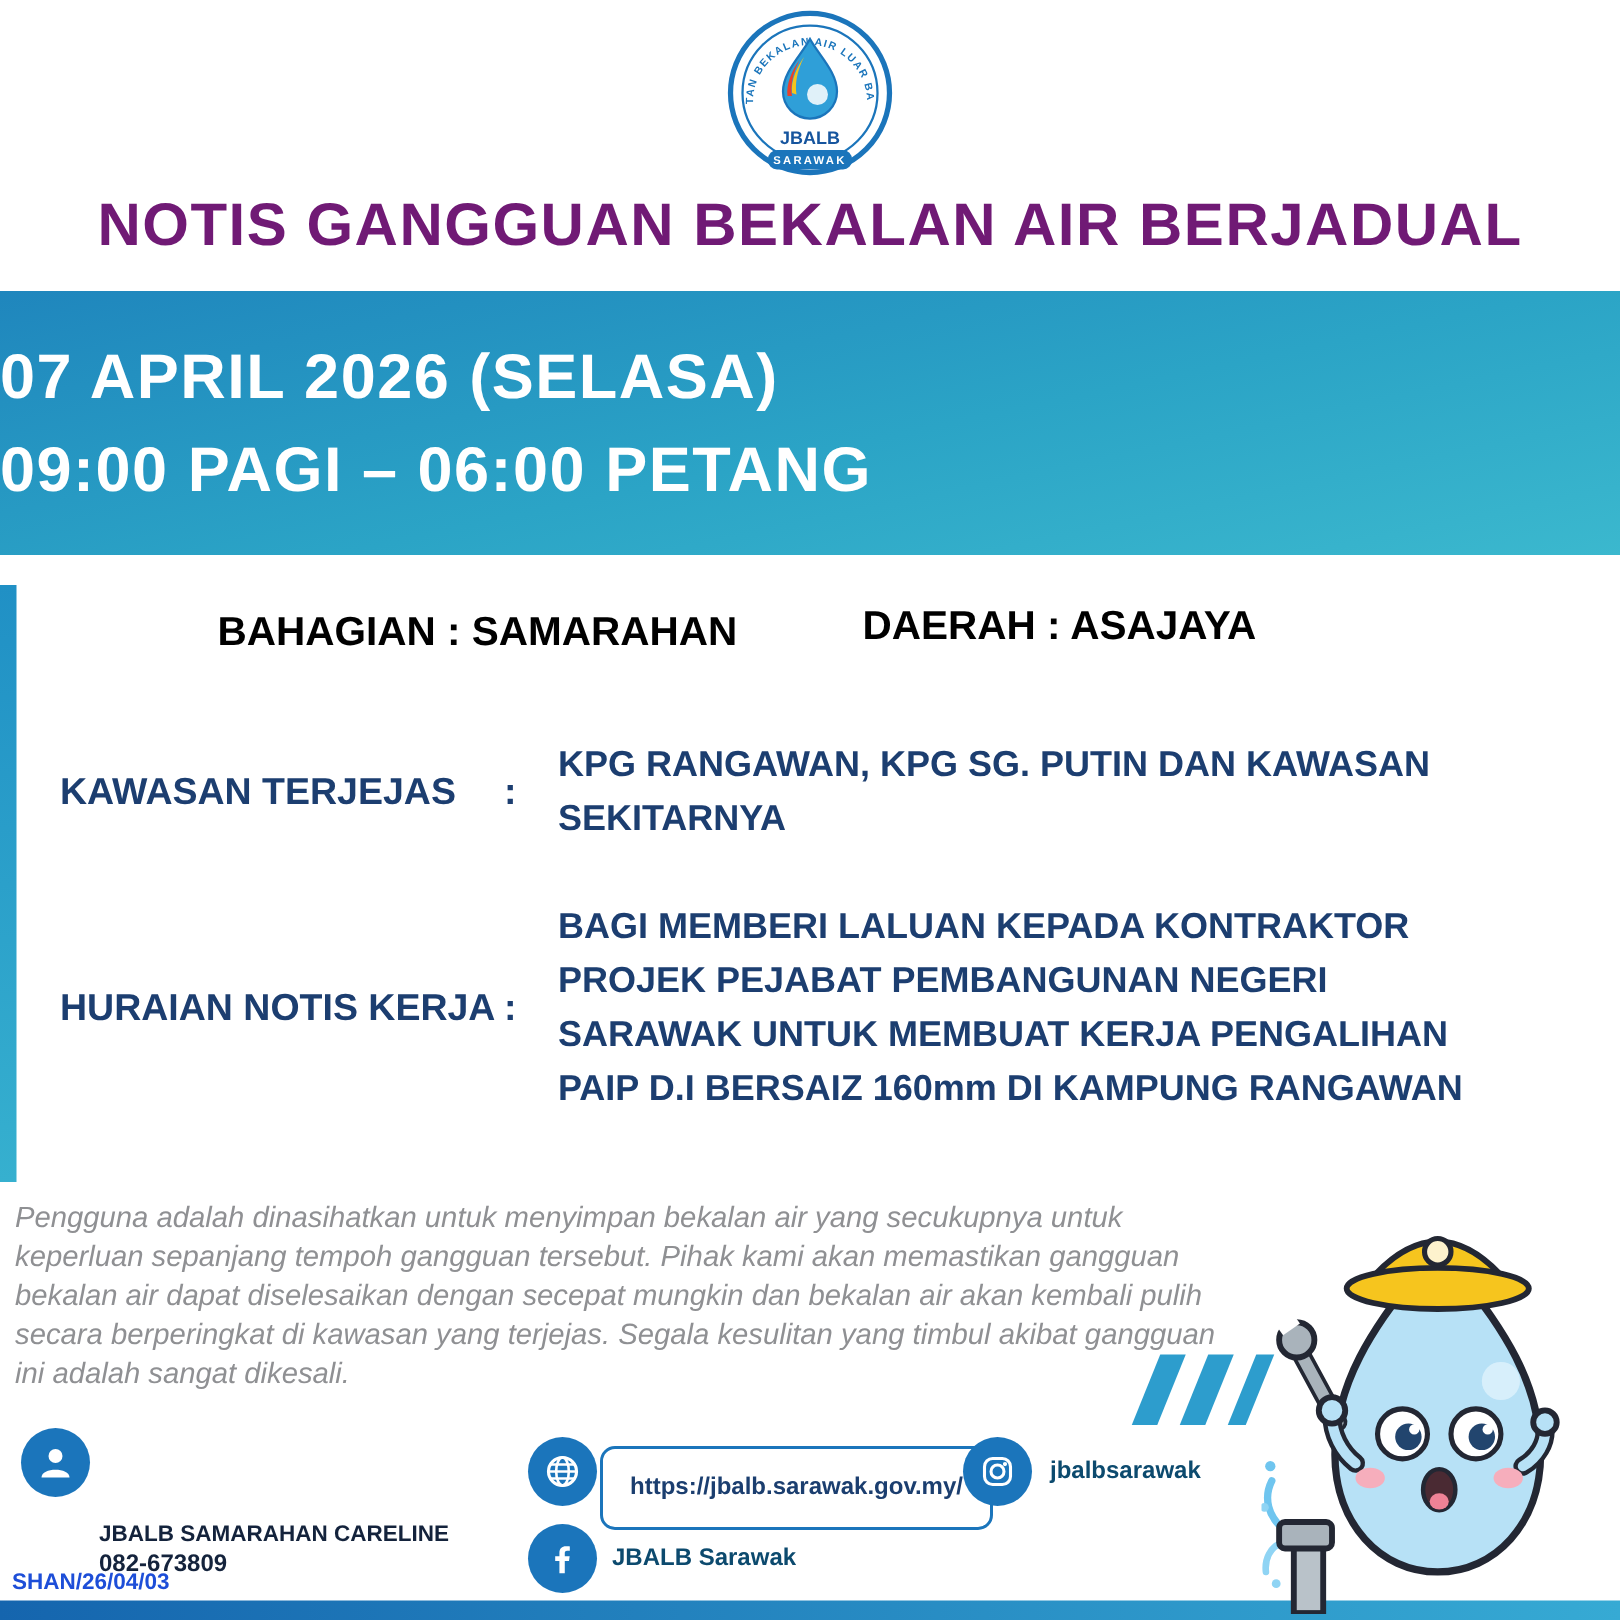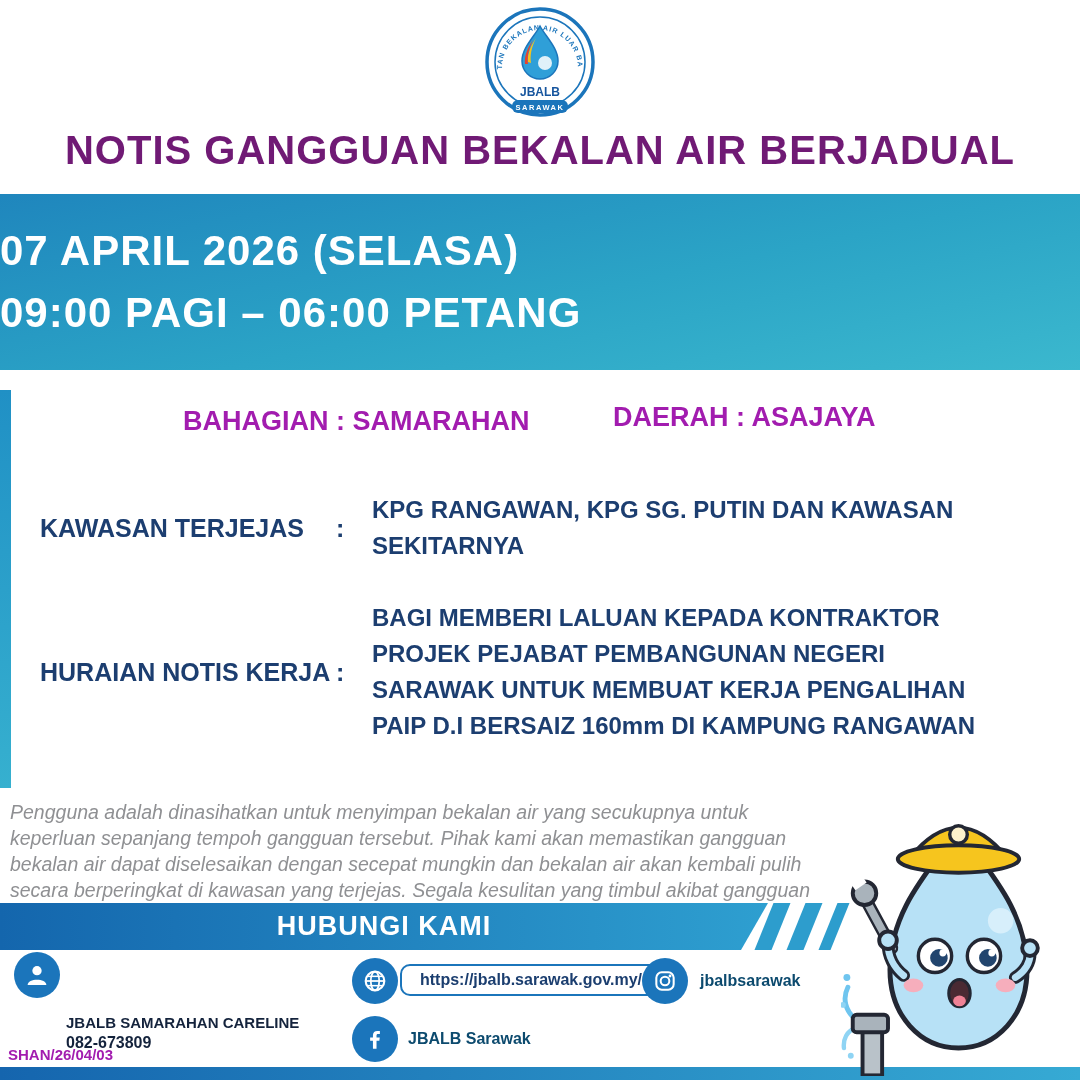--- a/index.html
+++ b/index.html
@@ -13,21 +13,21 @@
 
   .banner { position:absolute; top:194px; left:0; width:1080px; height:176px;
             background:linear-gradient(168deg,#1f86bd 0%, #2ba4c6 55%, #3bb8ce 100%);
             color:#fff; display:flex; flex-direction:column; justify-content:center;
             gap:14px; }
   .banner .line { font-size:42px; font-weight:bold; letter-spacing:1px; }
 
   .left-bar { position:absolute; left:0; top:390px; width:11px; height:398px;
               background:linear-gradient(180deg,#2090c5,#36b0cf); }
 
-  .region-item { position:absolute; font-size:27px; font-weight:bold; color:#a21caf;margin-left:38px; }
+  .region-item { position:absolute; font-size:27px; font-weight:bold; color:#000000; }
   .bahagian { left:145px; top:406px; }
   .daerah   { left:575px; top:402px; }
 
   .info-row { position:absolute; left:40px; display:flex; }
   .row-kawasan { top:492px; align-items:center; }
   .row-huraian { top:600px; align-items:center; }
   .info-label { width:296px; font-size:25px; font-weight:bold; color:#1c3e70; }
   .info-colon { width:36px;  font-size:25px; font-weight:bold; color:#1c3e70; }
   .info-value { width:606px; font-size:24px; font-weight:bold; color:#1c3e70; line-height:1.5; }
 
@@ -50,28 +50,28 @@
   .instagram-pos { left:642px; top:958px; }
   .facebook-pos  { left:352px; top:1016px; }
 
   .phone-block { position:absolute; left:66px; color:#14233c; }
   .call-centre-pos { top:958px; }
   .careline-pos    { top:1014px; }
   .phone-label  { font-size:15px; font-weight:bold; }
   .phone-number { font-size:16px; font-weight:bold; margin-top:3px; }
 
   .website-box { position:absolute; left:400px; top:964px; border:2.5px solid #1b75bb;
-                 border-radius:10px; padding:5px 18px; font-size:16px;
+                 border-radius:10px; padding:17px 18px; font-size:16px;
                  font-weight:bold; color:#1b3e6f; background:#fff; }
   .social-text { position:absolute; font-size:16px; font-weight:bold; color:#0c4a6e; }
   .instagram-text { left:700px; top:972px; }
   .facebook-text  { left:408px; top:1030px; }
 
   .ref-code { position:absolute; left:8px; top:1046px; font-size:15px;
-              font-weight:bold; color:#a21caf; }
+              font-weight:bold; color:#1d4ed8; }
 
   .bottom-bar { position:absolute; bottom:0; left:0; width:1080px; height:13px;
                 background:linear-gradient(90deg,#1565ae,#36aad4); }
 
   .mascot { position:absolute; right:4px; bottom:4px; width:235px; height:295px; z-index:5; }
 </style>
 </head>
 <body>
 
 <div class="poster">
@@ -115,23 +115,20 @@
   </div>
 
   <div class="info-row row-huraian">
     <div class="info-label">HURAIAN NOTIS KERJA</div>
     <div class="info-colon">:</div>
     <div class="info-value">BAGI MEMBERI LALUAN KEPADA KONTRAKTOR PROJEK PEJABAT PEMBANGUNAN NEGERI SARAWAK UNTUK MEMBUAT KERJA PENGALIHAN PAIP D.I BERSAIZ 160mm DI KAMPUNG RANGAWAN</div>
   </div>
 
   <p class="disclaimer">Pengguna adalah dinasihatkan untuk menyimpan bekalan air yang secukupnya untuk keperluan sepanjang tempoh gangguan tersebut. Pihak kami akan memastikan gangguan bekalan air dapat diselesaikan dengan secepat mungkin dan bekalan air akan kembali pulih secara berperingkat di kawasan yang terjejas. Segala kesulitan yang timbul akibat gangguan ini adalah sangat dikesali.</p>
 
-  <div class="contact-bar">
-    <span class="contact-bar-text">HUBUNGI KAMI</span>
-  </div>
   <div class="stripe s1"></div>
   <div class="stripe s2"></div>
   <div class="stripe s3"></div>
 
   <div class="icon-circle person-pos">
     <svg width="28" height="28" viewBox="0 0 24 24">
       <circle cx="12" cy="8.3" r="4" fill="#ffffff"></circle>
       <path d="M4,20.5 C4,14.6 20,14.6 20,20.5 Z" fill="#ffffff"></path>
     </svg>
   </div>

